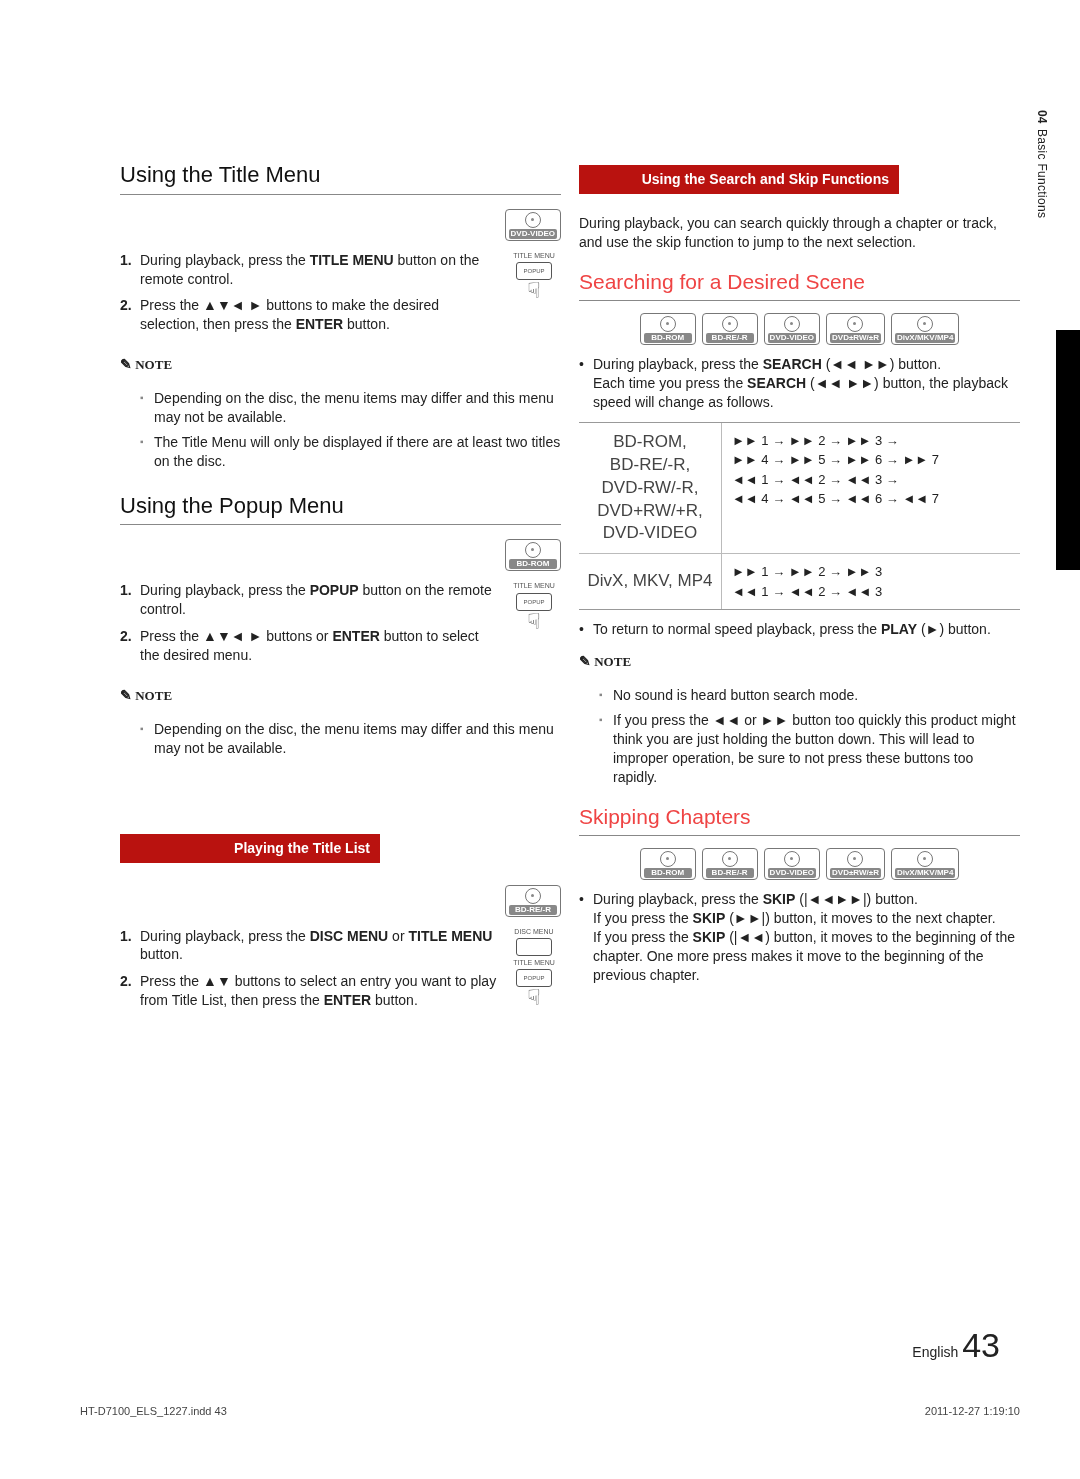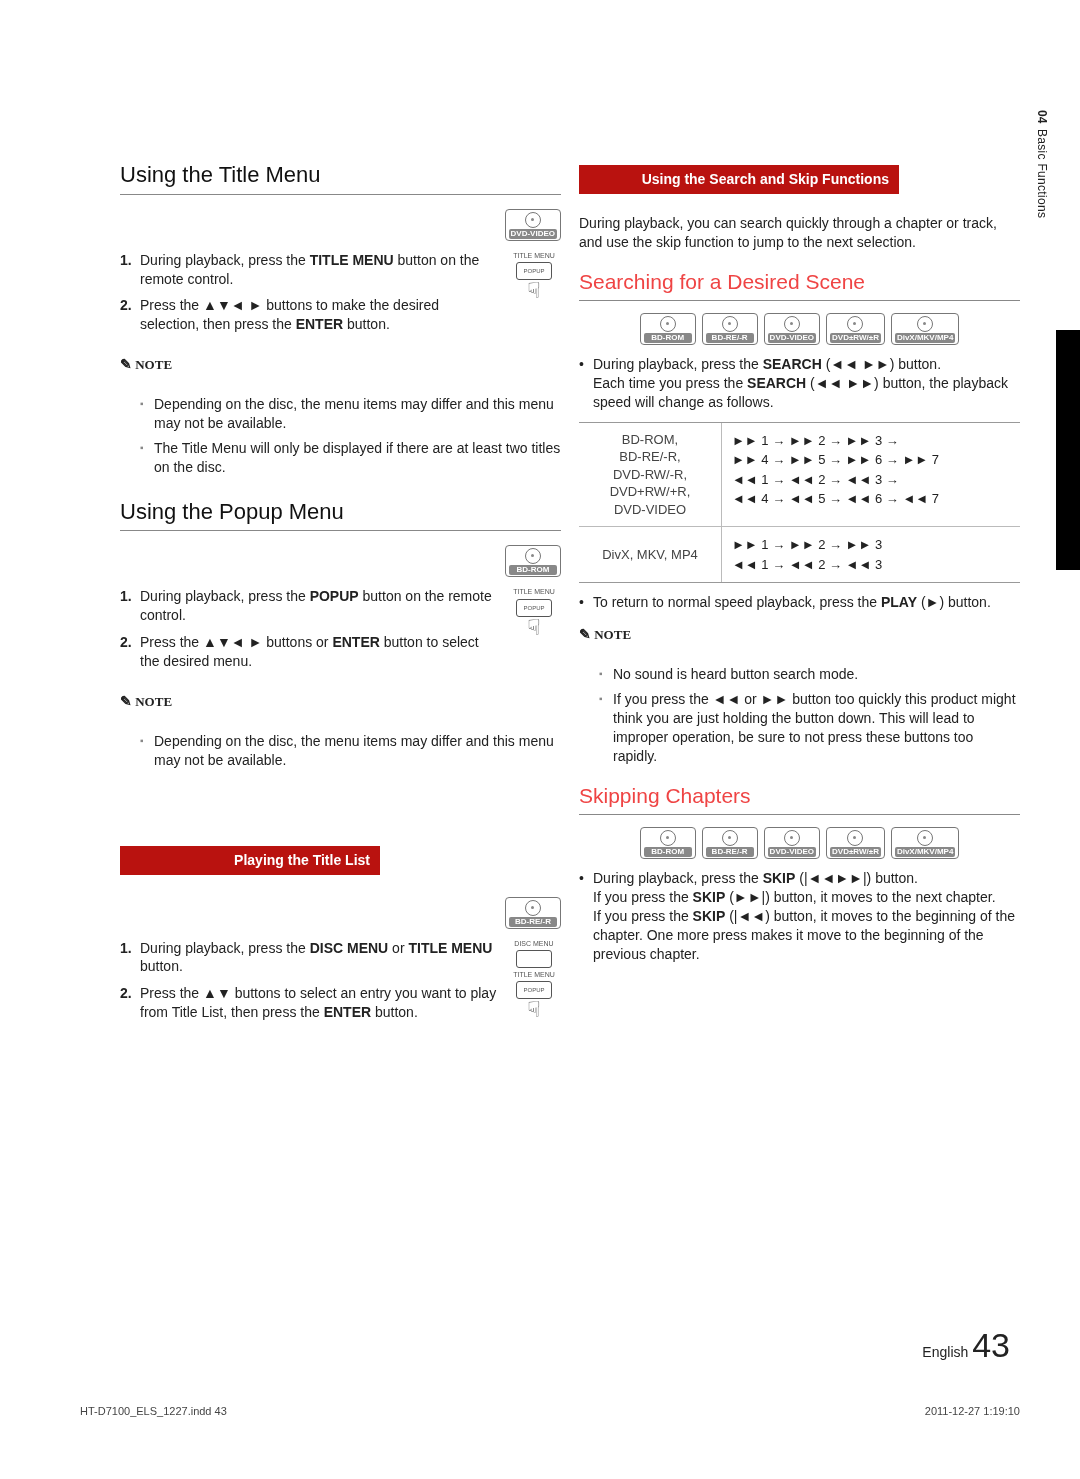--- a/index.html
+++ b/index.html
@@ -87,21 +87,21 @@
   .note-head {
     font-family: Georgia, serif;
     font-weight: bold;
     font-size: 13px;
     margin-top: 14px;
   }
   .note-head::before {
     content: "✎ ";
     font-size: 14px;
   }
-  .note-list { margin: 20px 0 0 20px; padding: 0; }
+  .note-list { margin: 14px 0 0 20px; padding: 0; }
   .note-list li {
     list-style: none;
     position: relative;
     padding-left: 14px;
     margin-bottom: 6px;
   }
   .note-list li::before {
     content: "▪";
     color: #888;
     position: absolute;
@@ -178,38 +178,38 @@
     margin: 10px 0;
   }
   .speedtable .row {
     display: flex;
     border-bottom: 1px solid #bbb;
   }
   .speedtable .row:last-child { border-bottom: none; }
   .speedtable .c1 {
     width: 130px;
     padding: 8px 6px;
-    font-size: 13px;
+    font-size: 17px;
     color: #444;
     text-align: center;
     border-right: 1px solid #bbb;
     display: flex;
     align-items: center;
     justify-content: center;
   }
   .speedtable .c2 {
     flex: 1;
     padding: 8px 10px;
     font-size: 13px;
     line-height: 1.5;
   }
   .pagefoot {
     position: absolute;
     bottom: 110px;
-    right: 70px;
+    right: 80px;
     font-size: 14px;
   }
   .pagefoot .pn { font-size: 34px; font-weight: 400; }
   .printfoot {
     position: absolute;
     bottom: 60px;
     left: 80px;
     right: 60px;
     display: flex;
     justify-content: space-between;

